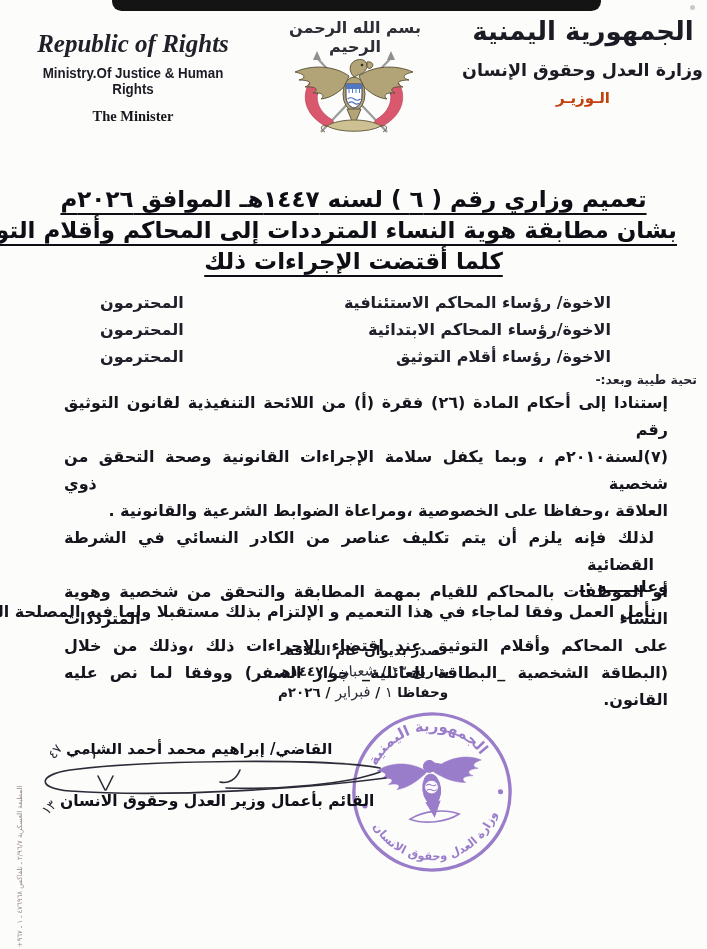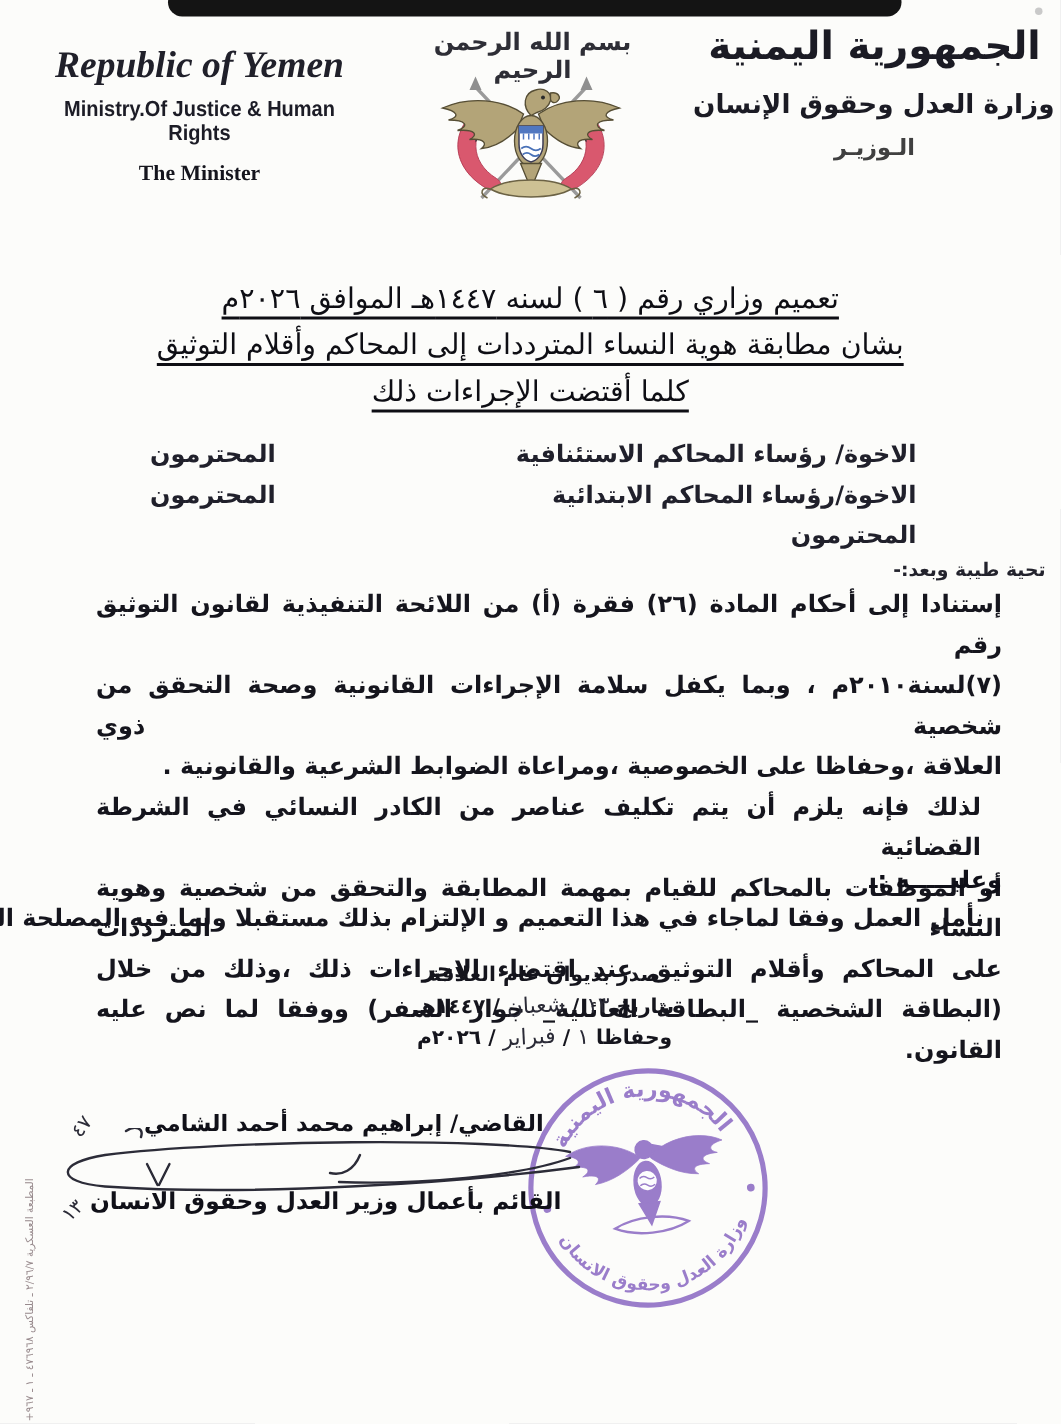--- a/index.html
+++ b/index.html
@@ -15,64 +15,64 @@
   
   .hdr-en{left:22px;top:30px;width:222px;text-align:center;}
   .hdr-en .country{font-family:"Liberation Serif",serif;font-style:italic;font-weight:bold;font-size:25px;color:#20202a;}
   .hdr-en .ministry{font-family:"Liberation Sans",sans-serif;font-weight:bold;font-size:14.5px;margin-top:7px;transform:scaleX(.92);color:#1c1c26;}
   .hdr-en .office{font-family:"Liberation Serif",serif;font-weight:bold;font-size:14.5px;margin-top:11px;color:#15151d;}
   .bismillah{left:272px;top:18px;width:166px;text-align:center;font-size:16px;font-weight:bold;color:#2e2e36;}
   .emblem{left:283px;top:42px;}
   .hdr-ar{right:4px;top:16px;width:240px;text-align:center;direction:rtl;}
   .hdr-ar .country{font-size:26px;font-weight:bold;white-space:nowrap;color:#1b1b24;}
   .hdr-ar .ministry{font-size:17.5px;font-weight:bold;white-space:nowrap;margin-top:14px;color:#1b1b24;}
-  .hdr-ar .office{font-size:15px;font-weight:bold;margin-top:9px;letter-spacing:1px;color:#404040;}
+  .hdr-ar .office{font-size:15px;font-weight:bold;margin-top:9px;letter-spacing:1px;color:#c2410c;}
   
   .title-block{left:30px;right:30px;top:184px;text-align:center;direction:rtl;}
-  .title-line{font-size:19px;font-weight:normal;line-height:31px;white-space:nowrap;color:#0e0e14;
+  .title-line{font-size:23px;font-weight:bold;line-height:31px;white-space:nowrap;color:#0e0e14;
     text-decoration:underline;text-underline-offset:6px;text-decoration-thickness:1.5px;}
   
   .addr-block{left:100px;right:96px;top:289px;direction:rtl;}
   .addr-row{display:flex;justify-content:space-between;line-height:27px;font-size:16px;font-weight:600;color:#20202b;}
   .greeting{right:10px;top:372px;font-size:12.5px;font-weight:600;direction:rtl;color:#23232d;}
   
   .body-block{left:64px;right:39px;top:389px;direction:rtl;}
   .bl{font-size:16px;font-weight:bold;line-height:27px;color:#15151d;
       text-align:justify;text-align-last:justify;}
   .bl.last{text-align-last:right;}
   .bl.indent{padding-right:14px;}
   .resolution{right:39px;top:577px;font-size:16px;font-weight:bold;direction:rtl;color:#101018;}
   .closing{right:51px;top:602px;font-size:16px;font-weight:bold;direction:rtl;white-space:nowrap;color:#15151d;}
   
   .issuance{left:238px;top:639px;width:250px;text-align:center;direction:rtl;color:#15151d;}
   .issuance .l1{font-size:13px;font-weight:bold;}
   .issuance .l2{font-size:13.5px;font-weight:bold;margin-top:3px;}
   .issuance .dl{font-size:13.5px;font-weight:bold;margin-top:5px;}
   .hand{font-weight:500;font-size:14.5px;letter-spacing:1px;display:inline-block;transform:rotate(-3deg);color:#2a2a36;}
   
-  .sig-name{left:96px;top:740px;font-size:15px;font-weight:bold;direction:rtl;white-space:nowrap;color:#101018;}
+  .sig-name{left:66px;top:740px;font-size:15px;font-weight:bold;direction:rtl;white-space:nowrap;color:#101018;}
   .sig-role{left:60px;top:792px;font-size:15.5px;font-weight:bold;direction:rtl;white-space:nowrap;color:#101018;}
   .sig-note-a{left:48px;top:744px;font-size:13px;transform:rotate(-52deg);color:#2c2c38;}
   .sig-note-b{left:42px;top:800px;font-size:13px;transform:rotate(-45deg);color:#2c2c38;}
   .sig-strokes{left:28px;top:752px;}
   .stamp{left:348px;top:708px;opacity:.88;transform:rotate(-6deg);}
   
   .margin-note{left:-60px;top:860px;width:165px;height:13px;transform:rotate(-90deg);
     font-size:7px;letter-spacing:.3px;color:#97898c;text-align:center;direction:rtl;white-space:nowrap;}
 </style>
 </head>
 <body>
 
 <div class="page">
 
   <div class="abs scanbar"></div>
   <div class="abs corner-dot"></div>
 
   <div class="abs hdr-en">
-    <div class="country">Republic of Yemen</div>
+    <div class="country">Republic of Rights</div>
     <div class="ministry">Ministry.Of Justice &amp; Human Rights</div>
     <div class="office">The Minister</div>
   </div>
 
   <div class="abs bismillah">بسم الله الرحمن الرحيم</div>
 
   <svg class="abs emblem" width="142" height="102" viewBox="0 0 142 102">
     <g stroke="#9a9a9a" stroke-width="2.2">
       <line x1="34" y1="16" x2="104" y2="90"></line>
       <line x1="108" y1="16" x2="38" y2="90"></line>
@@ -124,20 +124,21 @@
   <div class="abs addr-block">
     <div class="addr-row">
       <span>الاخوة/ رؤساء المحاكم الاستئنافية</span>
       <span>المحترمون</span>
     </div>
     <div class="addr-row">
       <span>الاخوة/رؤساء المحاكم الابتدائية</span>
       <span>المحترمون</span>
     </div>
     <div class="addr-row">
+      <span>الاخوة/ رؤساء أقلام التوثيق</span>
       <span>المحترمون</span>
     </div>
   </div>
 
   <div class="abs greeting">تحية طيبة وبعد:-</div>
 
   <div class="abs body-block">
     <div class="bl">إستنادا إلى أحكام المادة (٢٦) فقرة (أ) من اللائحة التنفيذية لقانون التوثيق رقم</div>
     <div class="bl">(٧)لسنة٢٠١٠م ، وبما يكفل سلامة الإجراءات القانونية وصحة التحقق من شخصية ذوي</div>
     <div class="bl last">العلاقة ،وحفاظا على الخصوصية ،ومراعاة الضوابط الشرعية والقانونية .</div>

